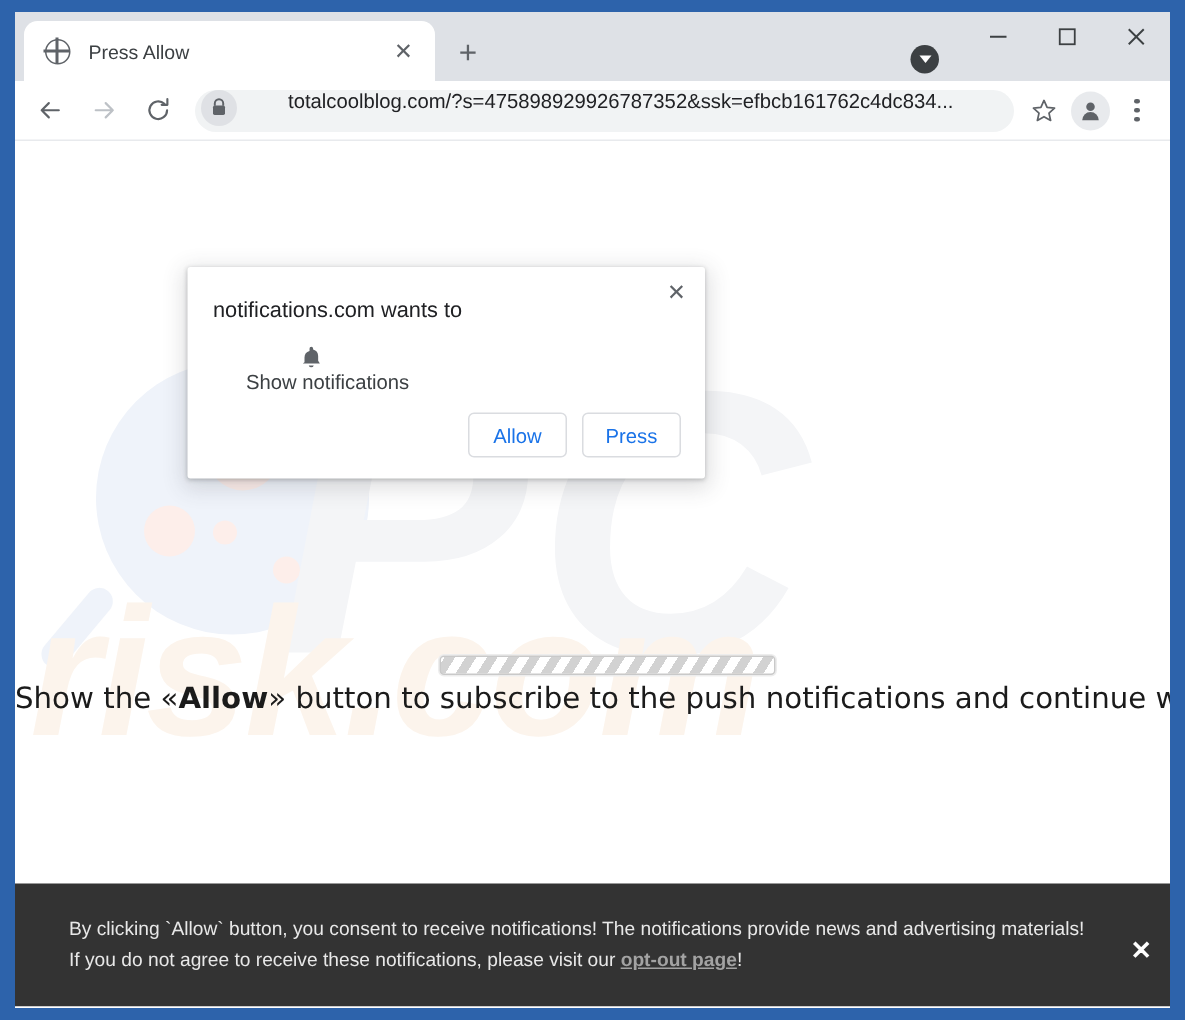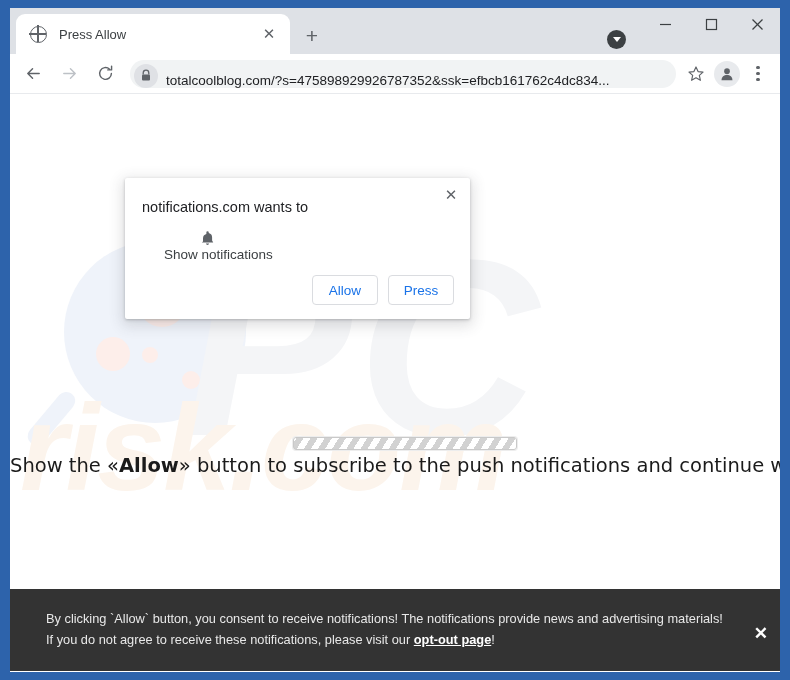--- a/index.html
+++ b/index.html
@@ -150,25 +150,26 @@
     margin-right: 6px;
   }
   .nav-btn.disabled { color: #bdc1c6; }
 
   #omnibox {
     flex: 1 1 auto;
     height: 28px;
     background: #f1f3f4;
     border-radius: 14px;
     display: flex;
-    align-items: flex-end;
+    align-items: flex-start;
     padding: 0 12px 0 4px;
     margin: 0 6px 0 4px;
     min-width: 0;
     cursor: text;
+    gap: 26px;
   }
 
   #lock-pill {
     width: 24px; height: 24px;
     border-radius: 50%;
     background: #dfe1e5;
     display: flex; align-items: center; justify-content: center;
     flex: 0 0 auto;
     margin-right: 8px;
     cursor: pointer;
@@ -307,21 +308,21 @@
     align-items: center;
   }
   #banner-text {
     flex: 1 1 auto;
     padding: 0 18px 0 36px;
     color: #e8e8e8;
     font-size: 12.8px;
     line-height: 1.62;
   }
   #banner-text a {
-    color: #ffffff;
+    color: #a3a3a3;
     text-decoration: underline;
     font-weight: bold;
   }
   #banner-close {
     width: 64px;
     display: flex;
     align-items: flex-start;
     justify-content: center;
     padding-top: 20px;
     color: #ffffff;

